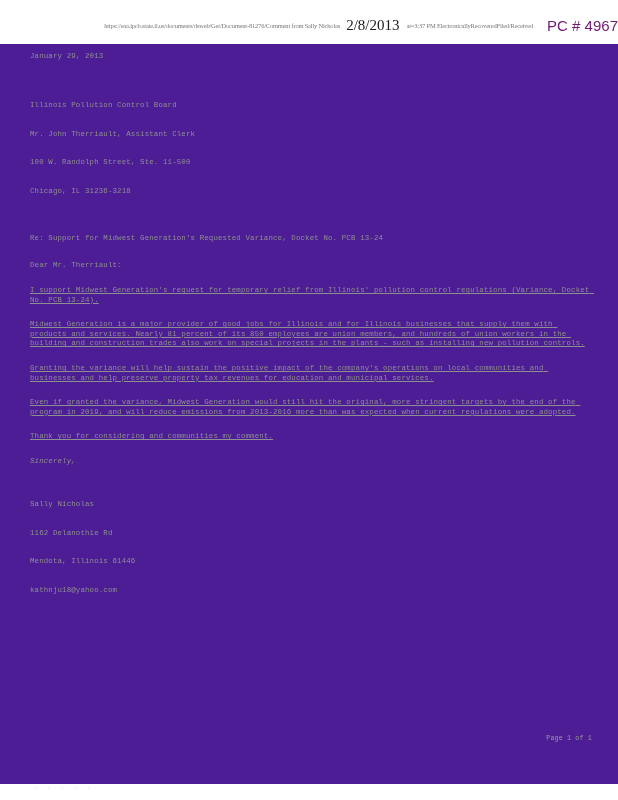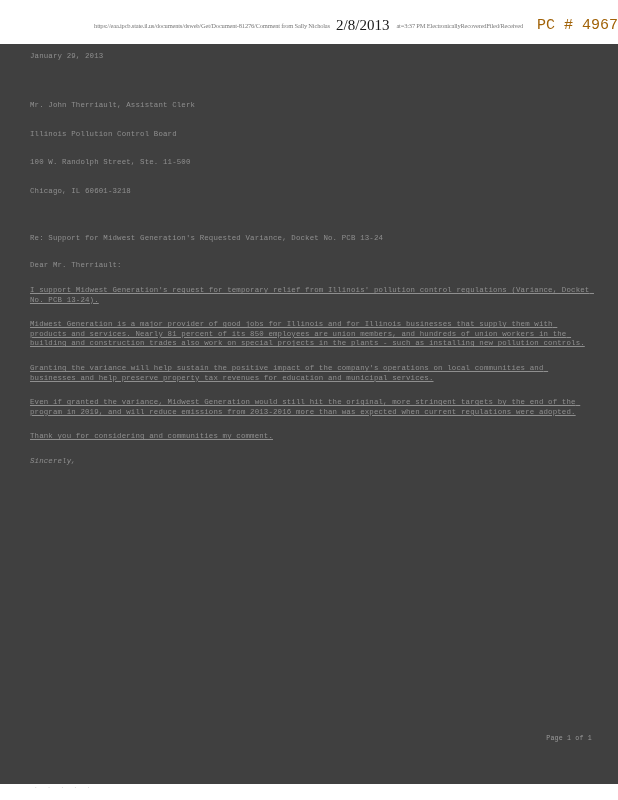--- a/index.html
+++ b/index.html
@@ -51,32 +51,32 @@
   .hdr-meta {
     font-size: 6.5px;
     color: #7a7a7a;
     letter-spacing: -0.2px;
     margin-left: 7px;
     max-width: 140px;
     overflow: hidden;
   }
   .hdr-pc {
     font-size: 15px;
-    color: #a16207;
+    color: #701a75;
     margin-left: 14px;
-    font-family: Liberation Mono, monospace;
+    font-family: Liberation Sans, sans-serif;
   }
   
   .doc {
     position: absolute;
     top: 44px;
     left: 0;
     width: 618px;
     height: 740px;
-    background: #404040;
+    background: #4c1d95;
   }
   .doc-inner {
     position: absolute;
     left: 30px;
     top: 8px;
     right: 28px;
     font-family: "Liberation Mono", monospace;
     font-size: 7.4px;
     line-height: 9.6px;
     color: #8f8f8f;
@@ -123,38 +123,44 @@
     <span class="hdr-meta">at=3:37 PM  ElectronicallyRecoveredFiled/Received</span>
     <span class="hdr-pc">PC # 4967</span>
   </div>
 
   <div class="doc">
     <div class="doc-inner">
 
       <div class="blk date-line">January 29, 2013</div>
 
       <div class="blk addr">
+        <div>Illinois Pollution Control Board</div>
         <div>Mr. John Therriault, Assistant Clerk</div>
-        <div>Illinois Pollution Control Board</div>
         <div>100 W. Randolph Street, Ste. 11-500</div>
-        <div>Chicago, IL 60601-3218</div>
+        <div>Chicago, IL 31236-3218</div>
       </div>
 
       <div class="blk re-line">Re: Support for Midwest Generation's Requested Variance, Docket No. PCB 13-24</div>
 
       <div class="blk salut">Dear Mr. Therriault:</div>
 
       <div class="blk para">I support Midwest Generation's request for temporary relief from Illinois' pollution control regulations (Variance, Docket No. PCB 13-24).</div>
       <div class="blk para">Midwest Generation is a major provider of good jobs for Illinois and for Illinois businesses that supply them with products and services. Nearly 81 percent of its 850 employees are union members, and hundreds of union workers in the building and construction trades also work on special projects in the plants - such as installing new pollution controls.</div>
       <div class="blk para">Granting the variance will help sustain the positive impact of the company's operations on local communities and businesses and help preserve property tax revenues for education and municipal services.</div>
       <div class="blk para">Even if granted the variance, Midwest Generation would still hit the original, more stringent targets by the end of the program in 2019, and will reduce emissions from 2013-2016 more than was expected when current regulations were adopted.</div>
       <div class="blk para">Thank you for considering and communities my comment.</div>
 
       <div class="blk closing">Sincerely,</div>
 
+      <div class="blk sig">
+        <div>Sally Nicholas</div>
+        <div>1162 Delanothie Rd</div>
+        <div>Mendota, Illinois 61446</div>
+        <div>kathnju18@yahoo.com</div>
+      </div>
 
     </div>
 
     <div class="page-num">Page 1 of 1</div>
   </div>
 
   <div class="footer-dots">. . . . .</div>
 
 </div>
 

